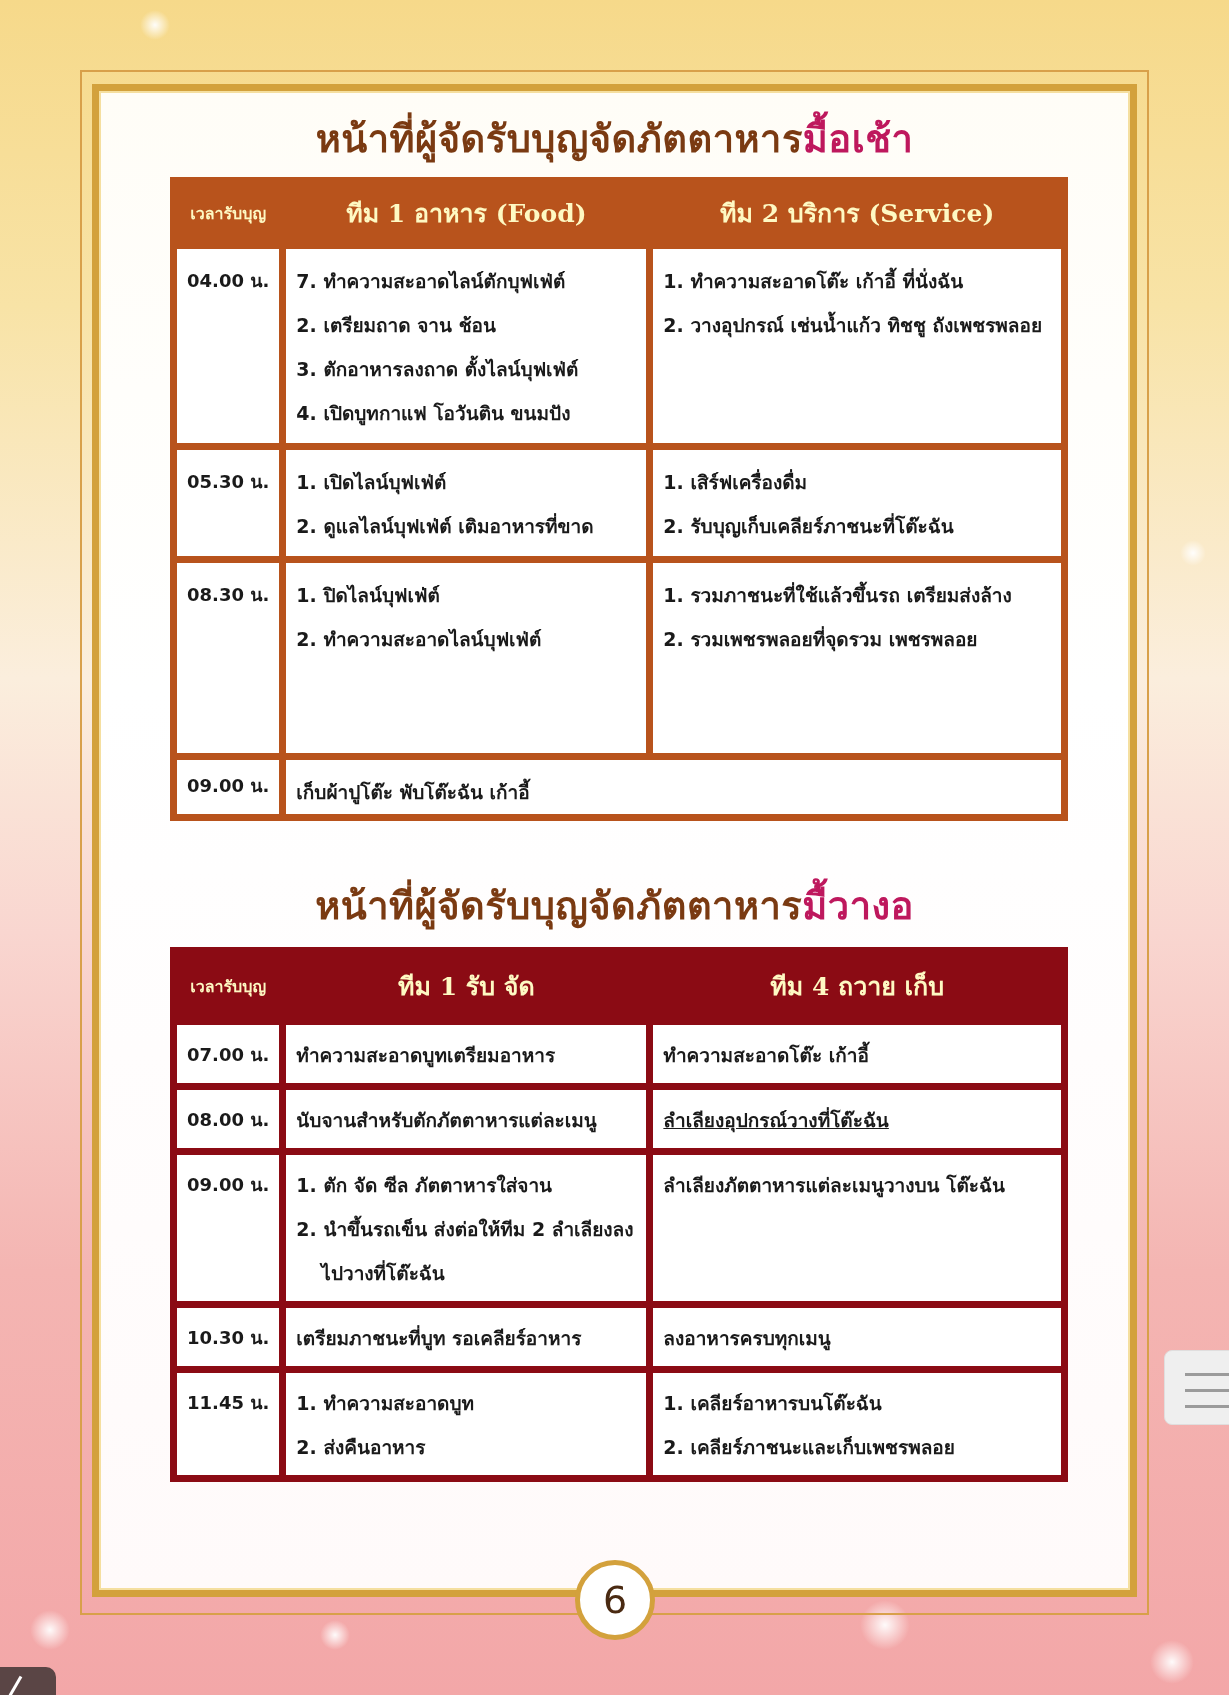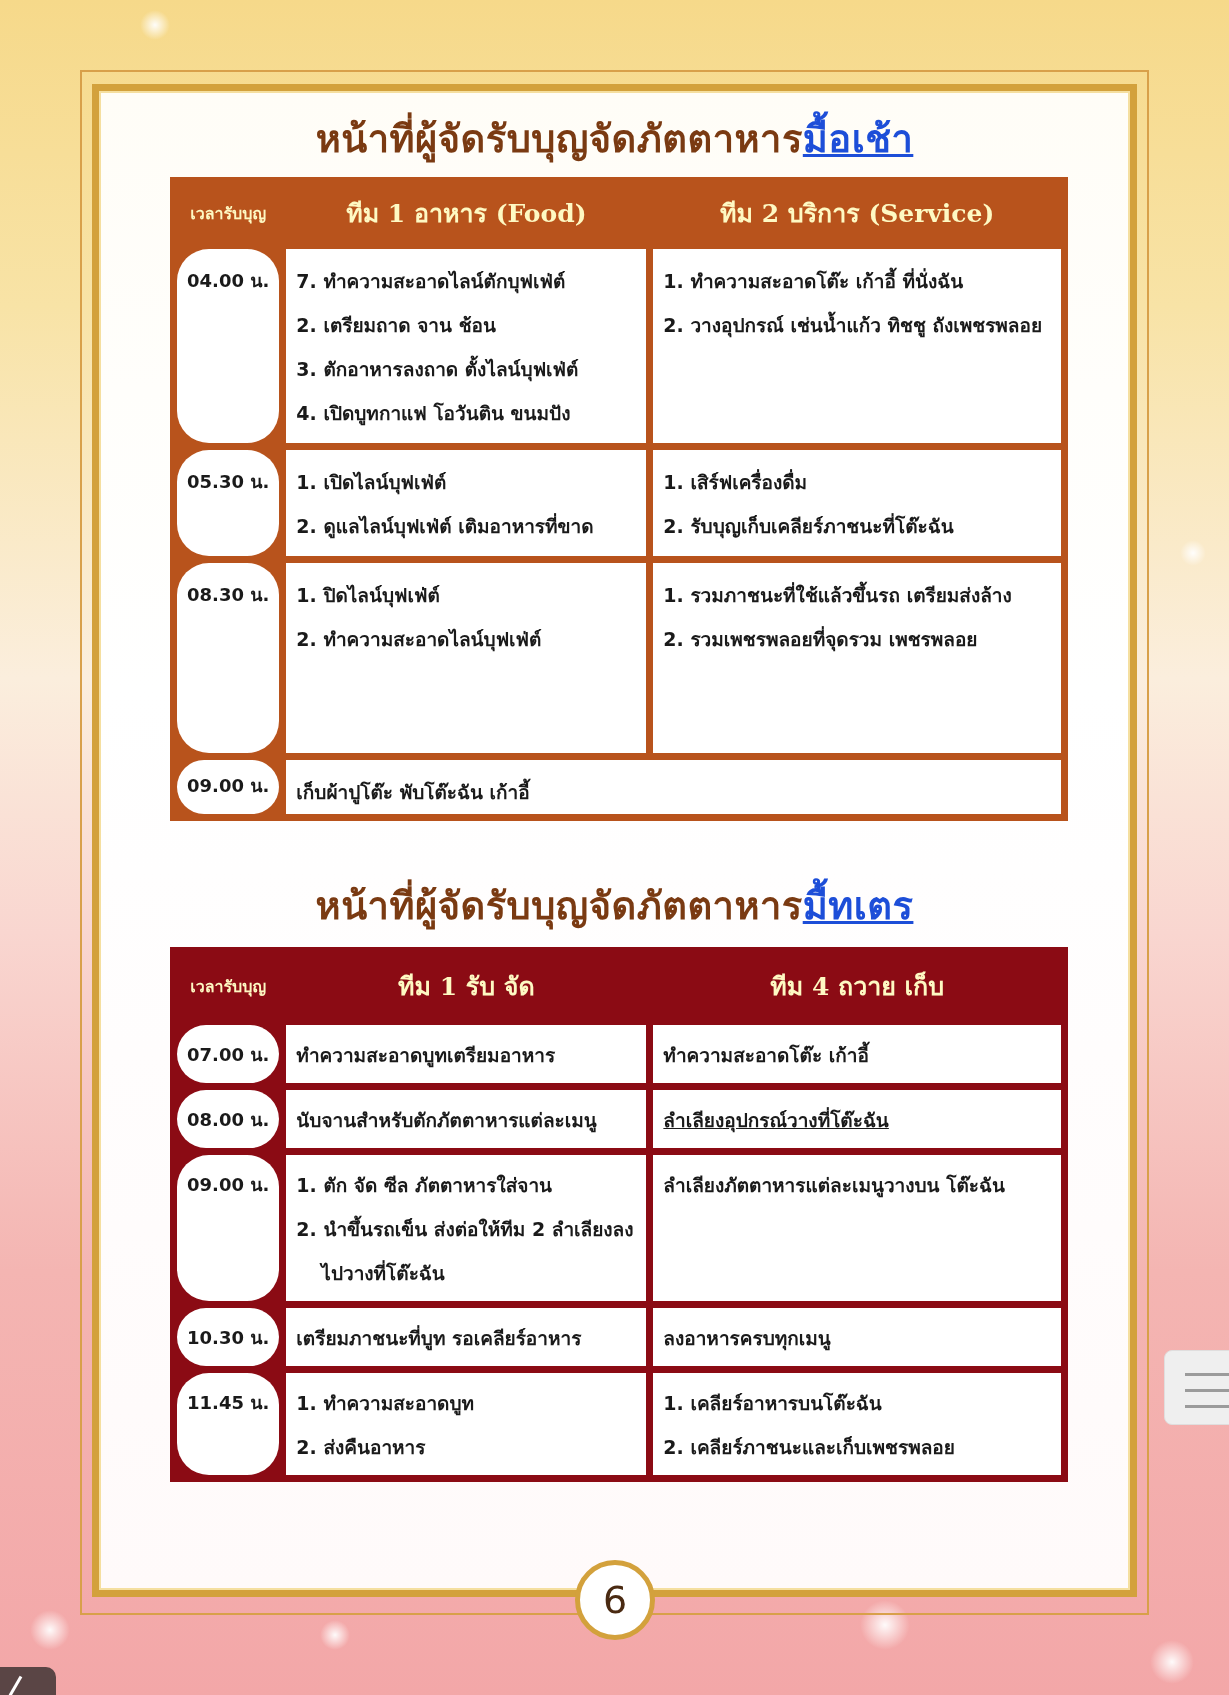--- a/index.html
+++ b/index.html
@@ -23,42 +23,42 @@
     position: absolute; left: 92px; top: 84px; width: 1045px; height: 1513px;
     border: 7px solid #d3a13c;
     background: linear-gradient(180deg, #fffdf7 0%, #ffffff 40%, #fffafa 100%);
     box-shadow: inset 0 0 0 2px #f5dfa0;
   }
   .section-title {
     position: absolute; left: 0; width: 1229px; text-align: center;
     font-family: "DejaVu Serif", serif; font-weight: bold; font-size: 38px;
     color: #7a3a12; letter-spacing: 0.5px;
   }
-  .section-title .accent { color: #1d4ed8; text-decoration: underline; }
+  .section-title .accent { color: #be185d; }
   .title-morning { top: 108px; }
   .title-noon { top: 875px; }
 
   table.sched {
     position: absolute; left: 170px; width: 898px;
     border-collapse: separate; border-spacing: 7px;
     font-family: "DejaVu Sans", sans-serif;
   }
   table.sched.morning { top: 177px; background: #b8531c; }
   table.sched.noon { top: 947px; background: #8b0b14; }
   table.sched th {
     color: #fef9c3; font-weight: bold; font-size: 25px; height: 58px;
     font-family: "DejaVu Serif", serif; text-align: center;
   }
   table.sched th.time-h { font-size: 16px; font-family: "DejaVu Sans", sans-serif; width: 100px; }
   table.sched td {
     background: #ffffff; vertical-align: top; font-size: 19px; font-weight: bold;
     color: #1a1a1a; padding: 10px 10px 8px 10px; line-height: 44px;
   }
   table.sched td.time {
-    font-size: 18px; text-align: right; white-space: nowrap; border-radius: 32px;
+    font-size: 18px; text-align: right; white-space: nowrap;
   }
   .item { display: block; padding-left: 25px; text-indent: -25px; }
   table.morning td { line-height: 44px; }
   table.noon td { line-height: 44px; padding-top: 8px; padding-bottom: 6px; }
   .page-num {
     position: absolute; left: 575px; top: 1560px; width: 80px; height: 80px;
     border-radius: 50%; border: 5px solid #d3a13c; background: #ffffff;
     display: flex; align-items: center; justify-content: center;
     font-family: "DejaVu Sans", sans-serif; font-size: 38px; color: #4a2a12;
   }
@@ -140,21 +140,21 @@
       </td>
     </tr>
     <tr>
       <td class="time" style="padding-top:4px;padding-bottom:0;">09.00 น.</td>
       <td colspan="2" style="padding-bottom:0;">เก็บผ้าปูโต๊ะ พับโต๊ะฉัน เก้าอี้</td>
     </tr>
   </tbody>
 </table>
 
 <div class="section-title title-noon">
-  <span>หน้าที่ผู้จัดรับบุญจัดภัตตาหาร</span><span class="accent">มื้ทเตร</span>
+  <span>หน้าที่ผู้จัดรับบุญจัดภัตตาหาร</span><span class="accent">มื้วางอ</span>
 </div>
 
 <table class="sched noon">
   <thead>
     <tr>
       <th class="time-h" style="height:64px;">เวลารับบุญ</th>
       <th style="width:360px;">ทีม 1  รับ จัด</th>
       <th>ทีม 4  ถวาย เก็บ</th>
     </tr>
   </thead>

